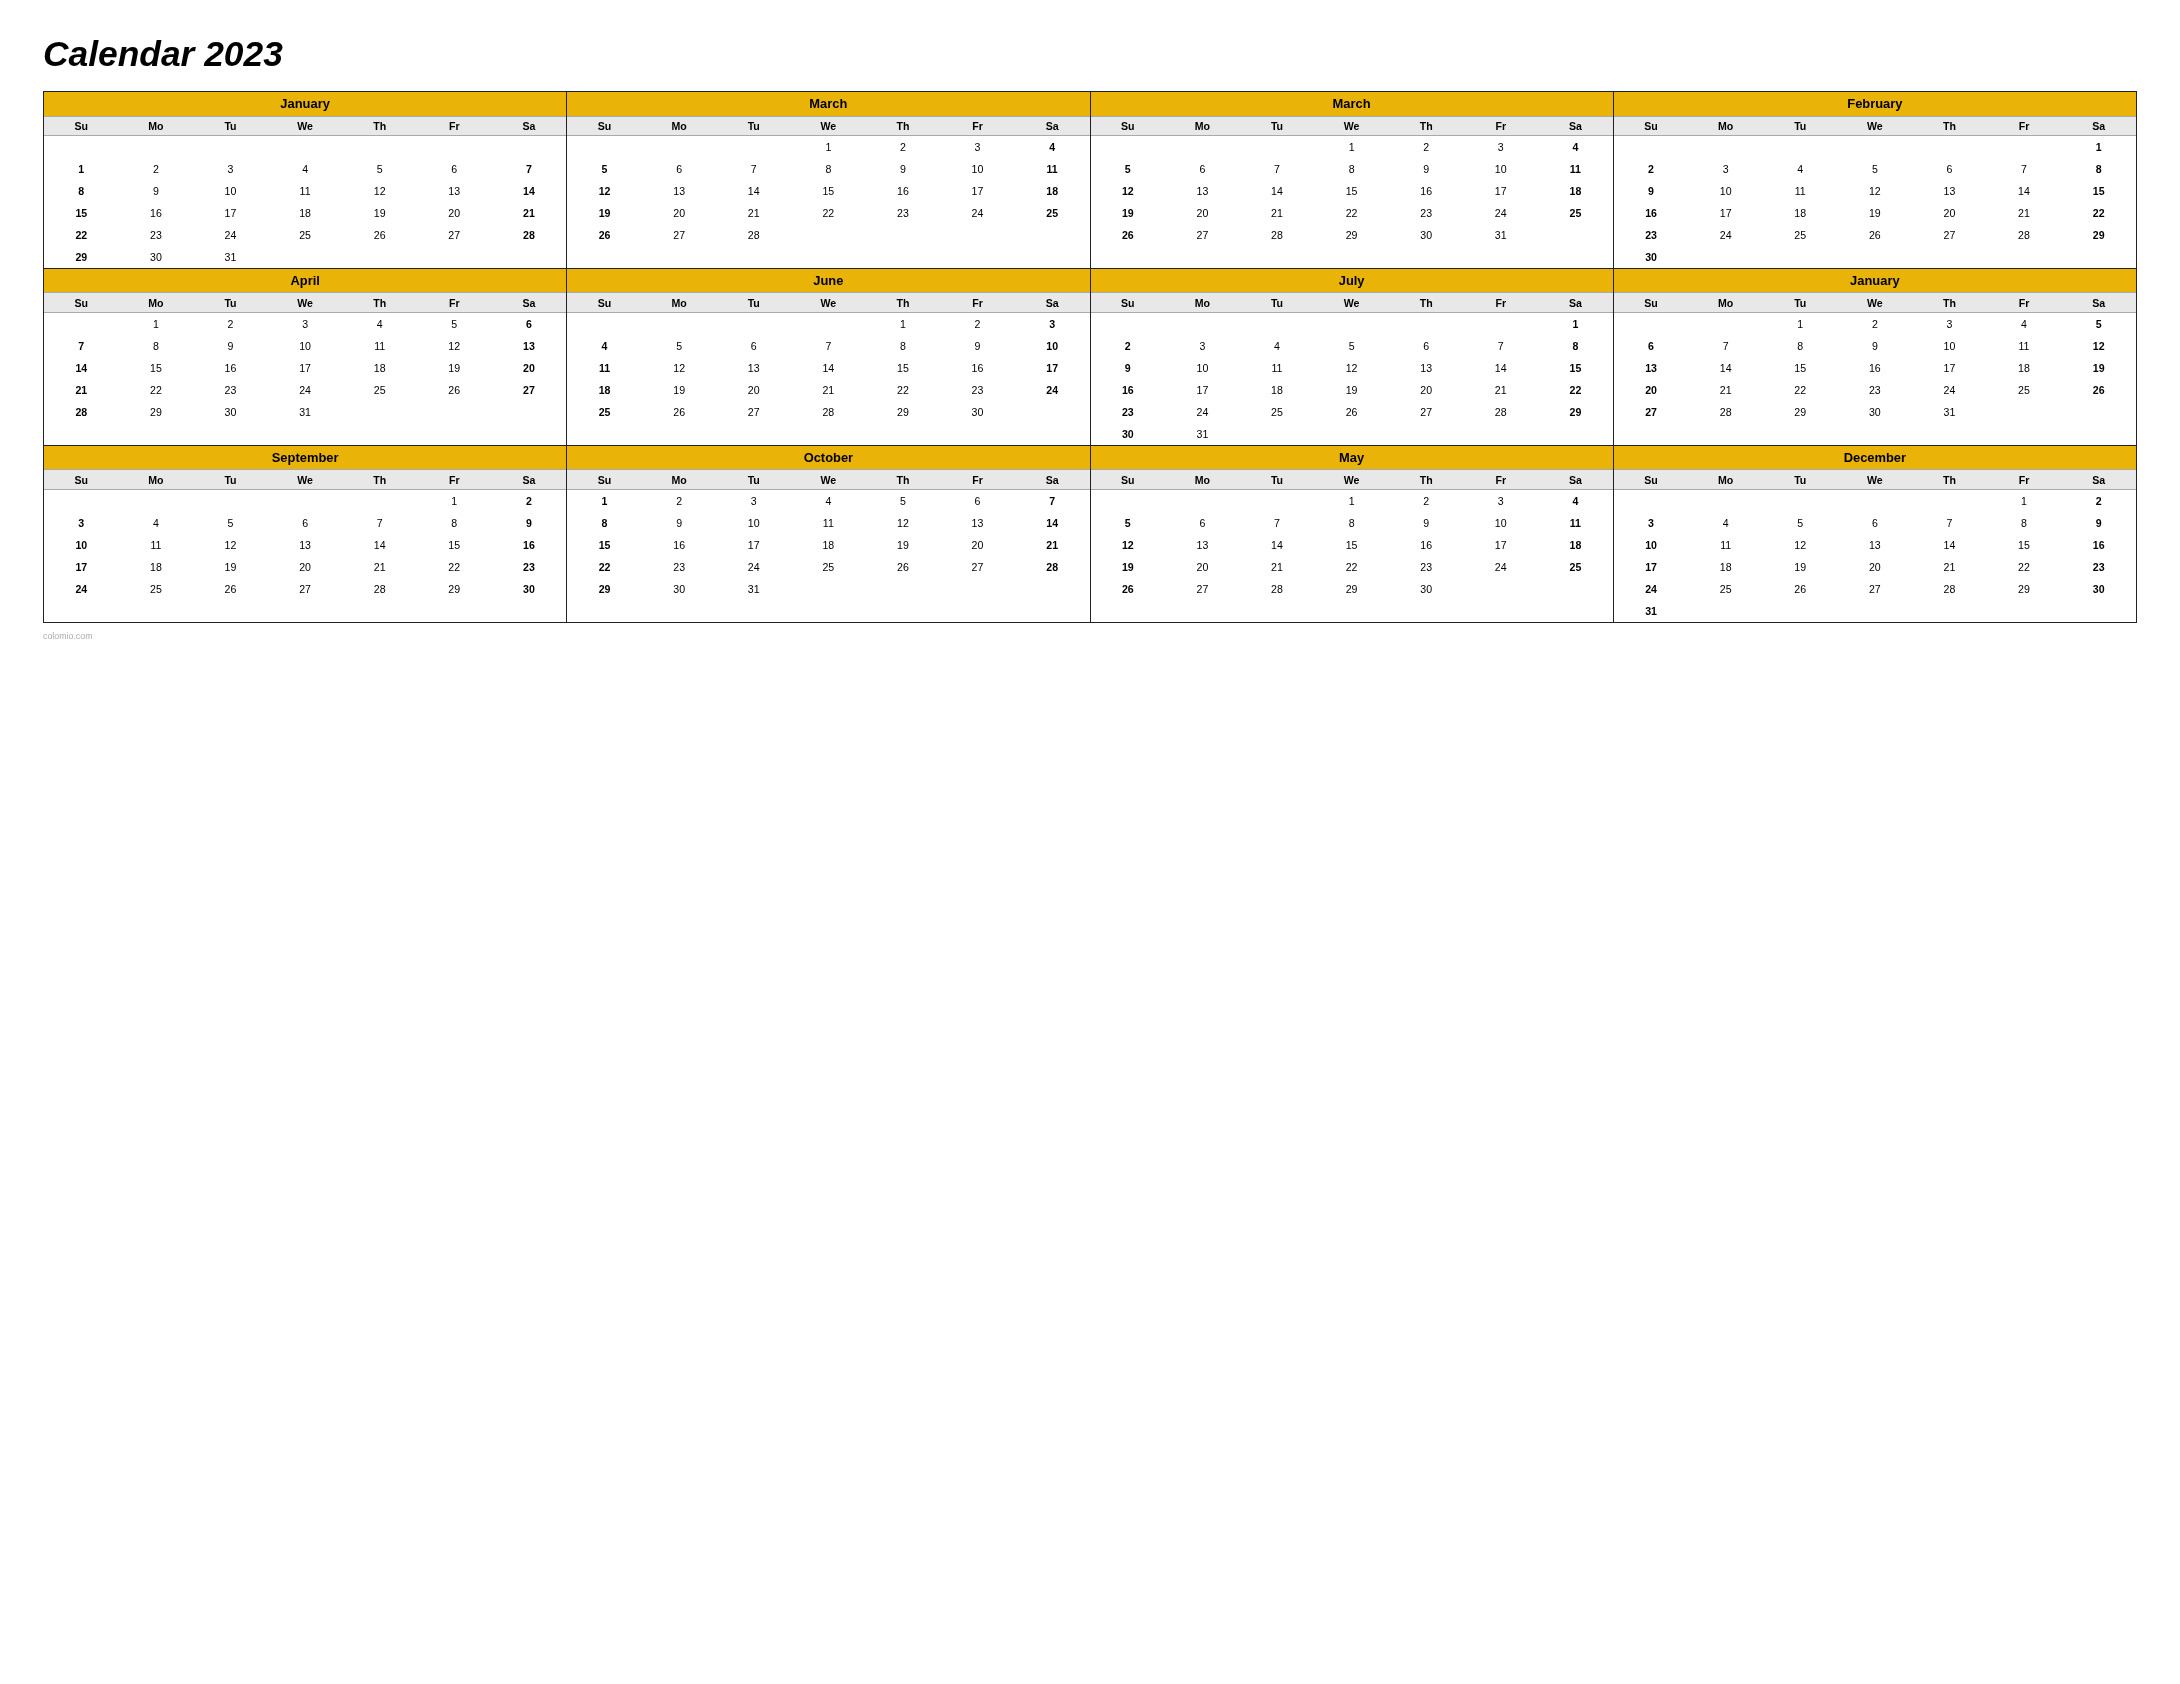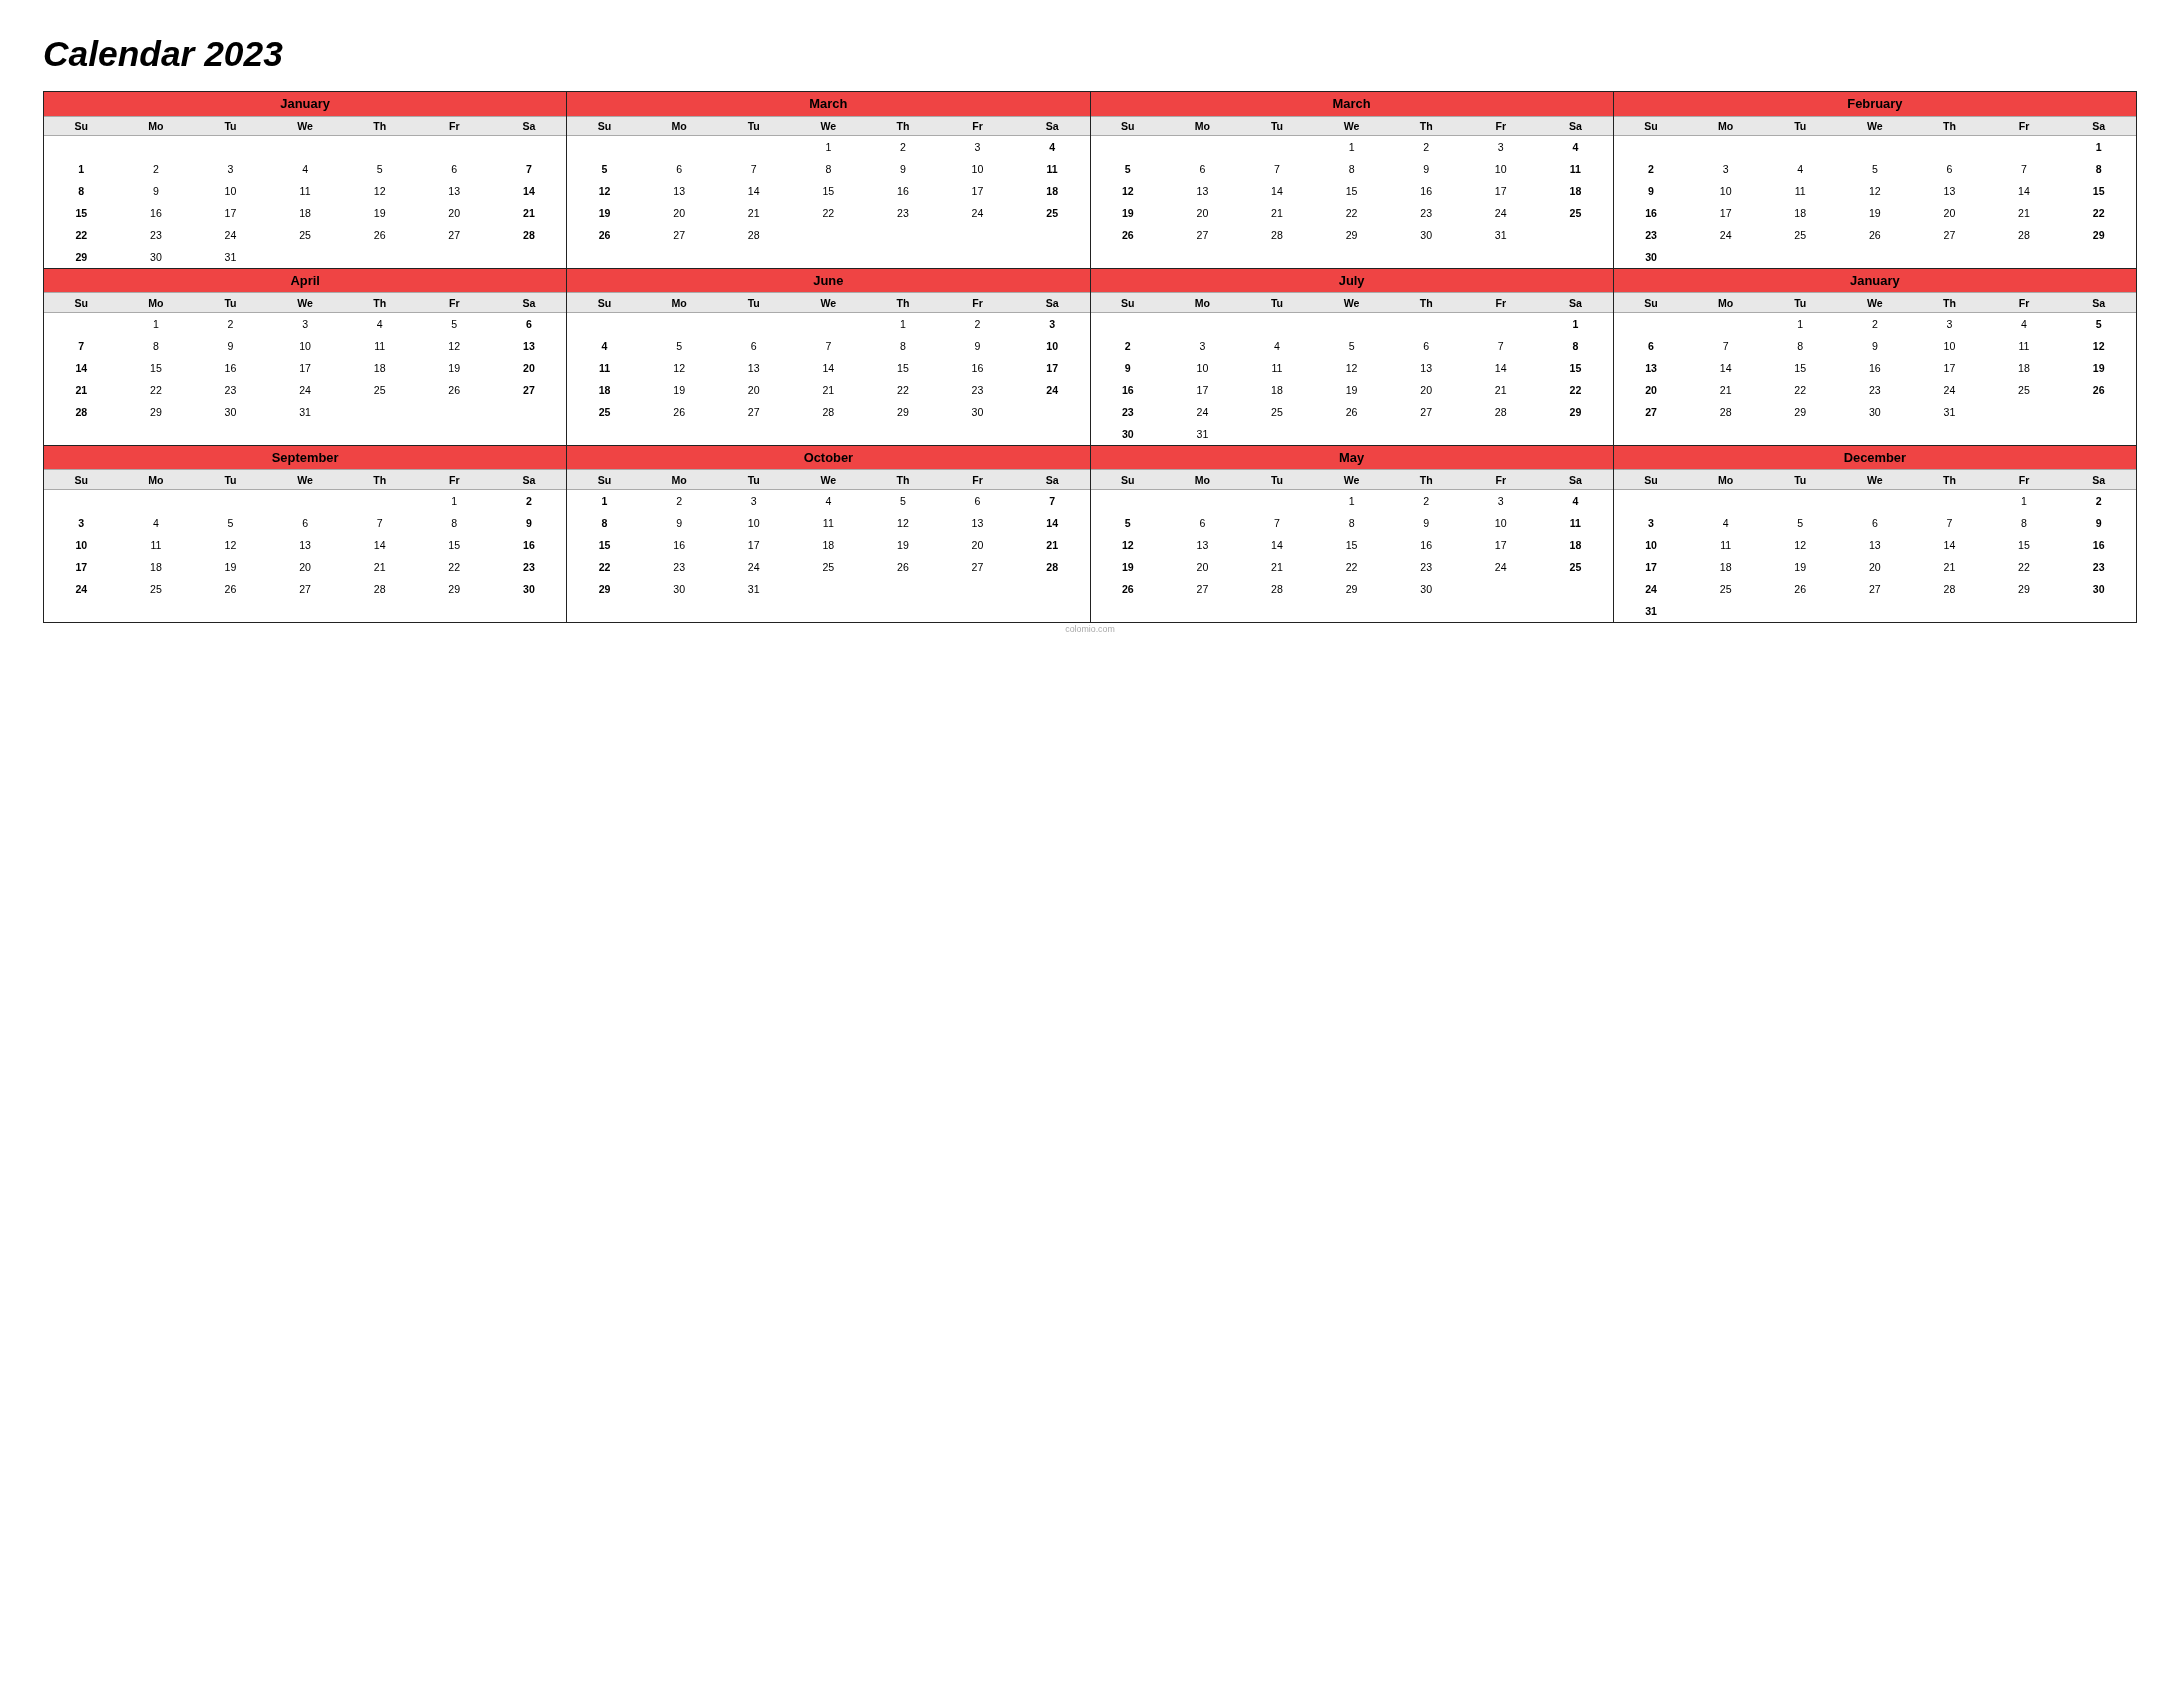--- a/index.html
+++ b/index.html
@@ -23,21 +23,21 @@
     }
     .month-block {
       border-right: 1.3px solid #222;
       border-bottom: 1.3px solid #222;
     }
     .month-title {
       text-align: center;
       font-weight: bold;
       font-size: 0.95em;
       padding: 4.3px 1.7px;
-      background: #ef4444;
+      background: #eab308;
       border-bottom: 0.9px solid #aaa;
     }
     table {
       width: 100%;
       border-collapse: collapse;
       table-layout: fixed;
     }
     th {
       background: #e8e8e8;
       font-size: 0.78em;
@@ -46,24 +46,24 @@
       padding: 3.4px 0.9px;
       border-bottom: 0.9px solid #aaa;
     }
     td {
       text-align: center;
       font-size: 0.78em;
       padding: 3.4px 0.9px;
       height: 22px;
     }
     .watermark {
-      text-align: center;
+      text-align: left;
       font-size: 0.65em;
       color: #aaa;
-      margin-top: 1px;
+      margin-top: 8px;
     }
   </style>
 </head>
 <body>
 
 <h1>Calendar 2023</h1>
 
 <div class="calendar-grid" id="calendar-container">
 <div class="month-block">
       <div class="month-title">January</div>

